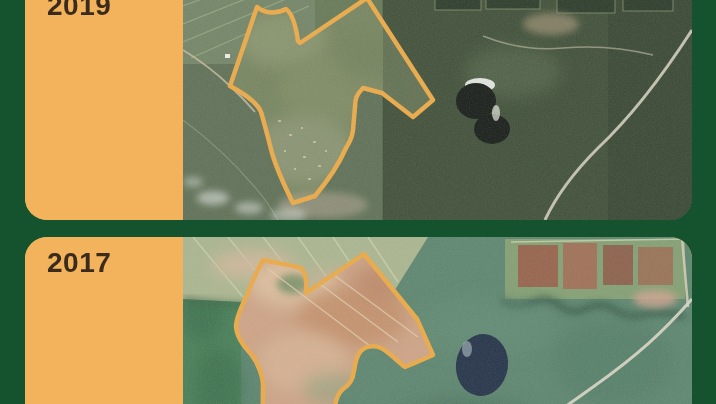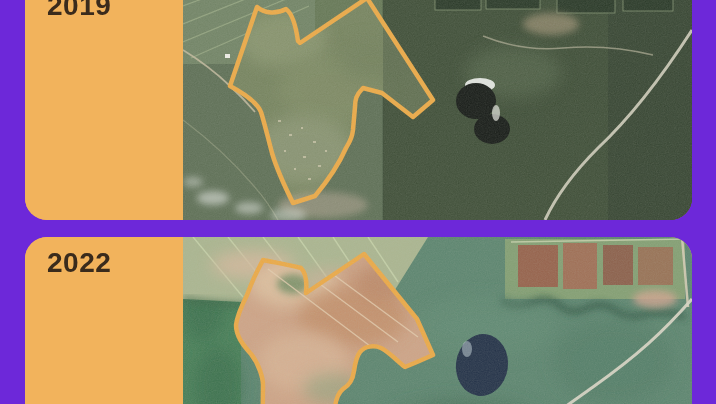--- a/index.html
+++ b/index.html
@@ -1,18 +1,18 @@
 <!DOCTYPE html>
 <html><head>
 <meta charset="utf-8">
 <style>
   html,body{margin:0;padding:0;background:#ffffff;}
   .stage{
     position:relative;width:716px;height:404px;overflow:hidden;
-    background:#6d28d9;font-family:"Liberation Sans",sans-serif;
+    background:#14532d;font-family:"Liberation Sans",sans-serif;
   }
   .card{
     position:absolute;left:25px;width:667px;height:240px;
     border-radius:22px;overflow:hidden;display:flex;background:#f2b35c;
   }
   .card-2019{top:-20px;}
   .card-2020{top:237px;}
   .year-label{
     flex:0 0 158px;width:158px;box-sizing:border-box;
     background:#f2b35c;padding:12px 0 0 22px;
@@ -127,21 +127,21 @@
 
         <path d="M 47,86 L 74,7 C 82,14 94,14 103,9 C 110,14 113,27 115,41 L 117,43 L 184,-2 L 250,100 L 230,117 L 199,93 L 180,88 C 173,95 172,100 172,107 L 170,130 C 169,139 166,143 163,148 C 156,164 147,178 132,196 L 110,203 C 101,185 94,170 89,153 C 85,138 82,125 78,112 C 74,102 62,94 47,86 Z" fill="none" stroke="#efa73e" stroke-width="4.5" stroke-linejoin="round" stroke-linecap="round"></path>
 
         <rect x="0" y="-20" width="509" height="240" filter="url(#grainA)" opacity="0.4"></rect>
       </svg>
     </div>
   </section>
 
   <section class="card card-2020">
     <div class="year-label">
-      <span>2022</span>
+      <span>2017</span>
     </div>
     <div class="map-wrap">
       <svg viewBox="0 0 509 240" preserveAspectRatio="none">
         <defs>
           <filter id="b4b" x="-50%" y="-50%" width="200%" height="200%">
               <feGaussianBlur stdDeviation="3.5"></feGaussianBlur>
             </filter>
           <filter id="b8b" x="-50%" y="-50%" width="200%" height="200%">
               <feGaussianBlur stdDeviation="8"></feGaussianBlur>
             </filter>

